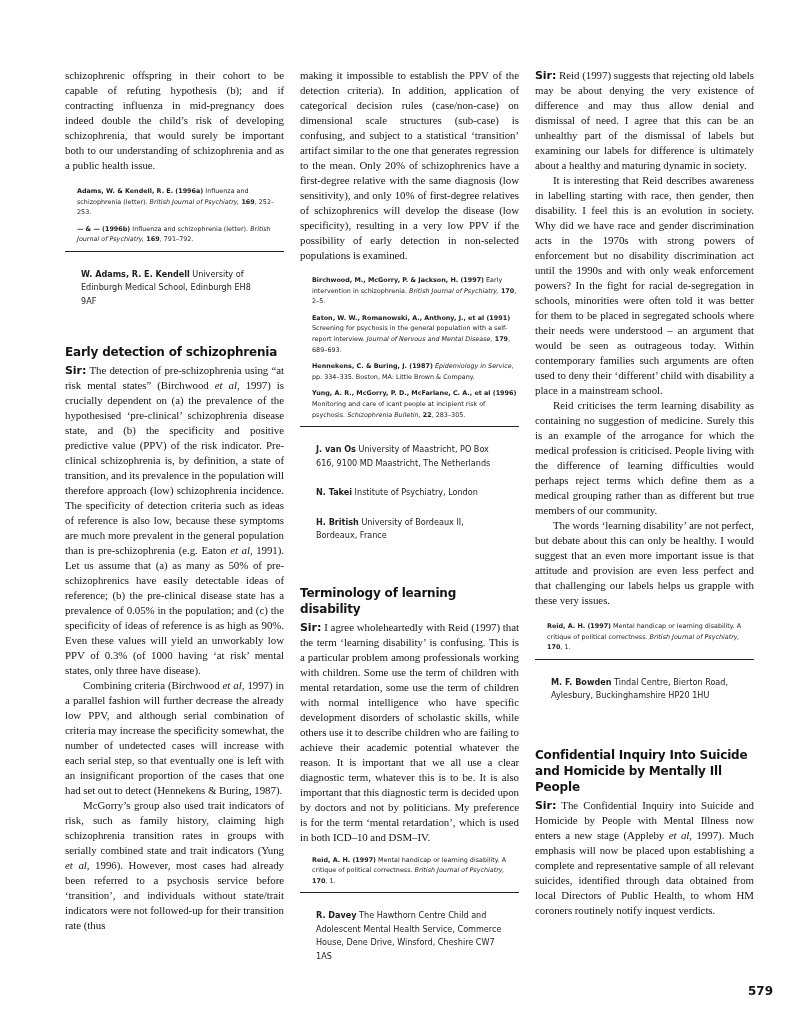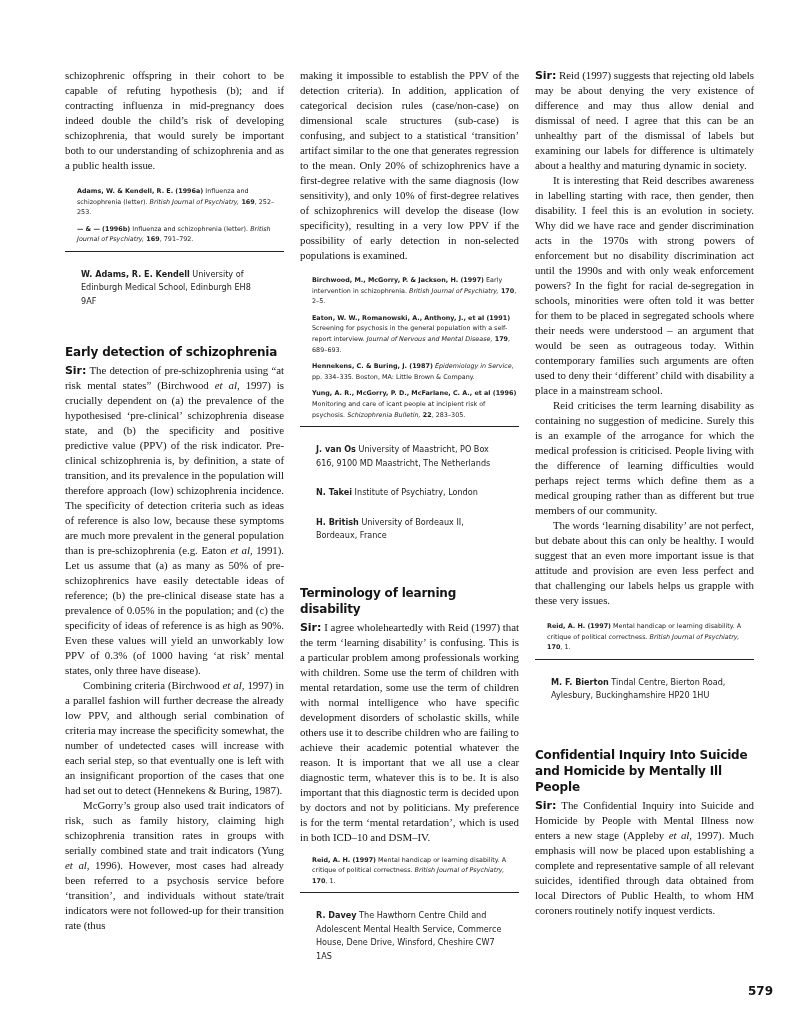--- a/index.html
+++ b/index.html
@@ -82,19 +82,19 @@
 </div>
 
 <div class="col" id="col3">
   <p class="body-p"><span class="sir">Sir:</span><span> Reid (1997) suggests that rejecting old labels may be about denying the very existence of difference and may thus allow denial and dismissal of need. I agree that this can be an unhealthy part of the dismissal of labels but examining our labels for differ­ence is ultimately about a healthy and maturing dynamic in society.</span></p>
   <p class="body-p indent">It is interesting that Reid describes awareness in labelling starting with race, then gender, then disability. I feel this is an evolution in society. Why did we have race and gender discrimination acts in the 1970s with strong powers of enforcement but no disability discrimination act until the 1990s and with only weak enforcement powers? In the fight for racial de-segregation in schools, minorities were often told it was better for them to be placed in segregated schools where their needs were understood – an argument that would be seen as outrageous today. Within contemporary families such arguments are often used to deny their ‘different’ child with disability a place in a mainstream school.</p>
   <p class="body-p indent">Reid criticises the term learning disabil­ity as containing no suggestion of medicine. Surely this is an example of the arrogance for which the medical profession is criti­cised. People living with the difference of learning difficulties would perhaps reject terms which define them as a medical grouping rather than as different but true members of our community.</p>
   <p class="body-p indent">The words ‘learning disability’ are not perfect, but debate about this can only be healthy. I would suggest that an even more important issue is that attitude and provision are even less perfect and that challenging our labels helps us grapple with these very issues.</p>
   <div style="height:13px"></div>
   <p class="ref"><span class="auth">Reid, A. H. (1997)</span><span> Mental handicap or learning disability. A critique of political correctness. </span><span class="jn">British Journal of Psychiatry,</span><span class="vol"> 170</span><span>, 1.</span></p>
   <hr class="rule">
-  <p class="addr"><span class="nm">M. F. Bierton</span><span> Tindal Centre, Bierton Road, Aylesbury, Buckinghamshire HP20 1HU</span></p>
+  <p class="addr"><span class="nm">M. F. Bowden</span><span> Tindal Centre, Bierton Road, Aylesbury, Buckinghamshire HP20 1HU</span></p>
   <div style="height:28px"></div>
   <h2 class="heading">Confidential Inquiry Into Suicide and Homicide by Mentally Ill People</h2>
   <p class="body-p"><span class="sir">Sir:</span><span> The Confidential Inquiry into Suicide and Homicide by People with Mental Illness now enters a new stage (Appleby </span><i>et al</i><span>, 1997). Much emphasis will now be placed upon establishing a complete and represen­tative sample of all relevant suicides, identi­fied through data obtained from local Directors of Public Health, to whom HM coroners routinely notify inquest verdicts.</span></p>
 </div>
 
 <div class="page-num">579</div>
 
 </body></html>

